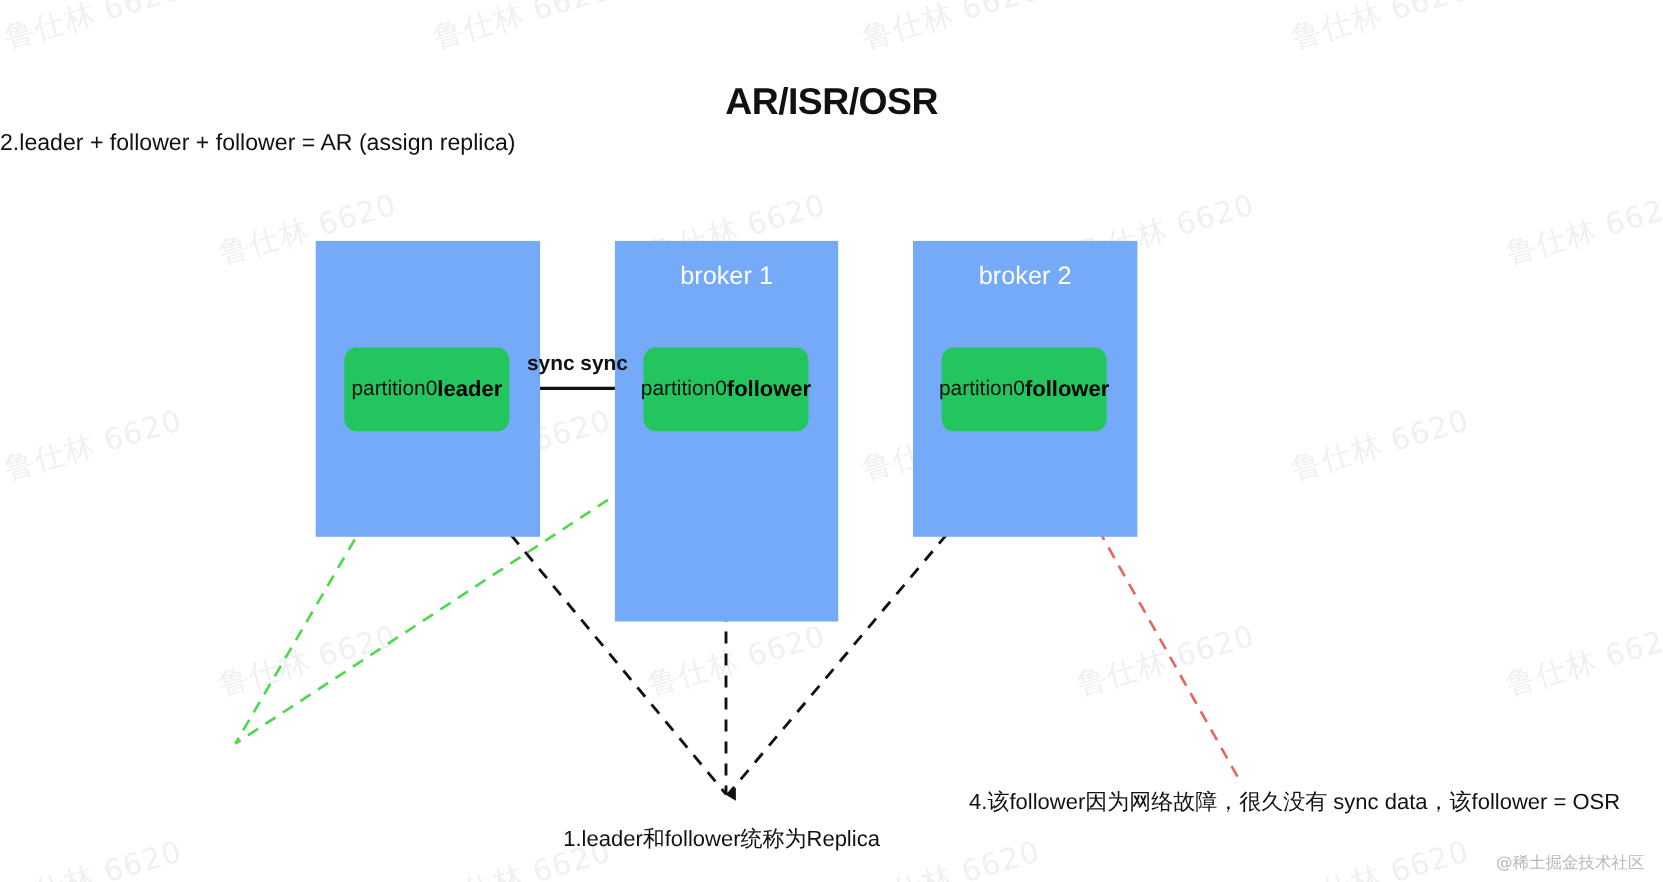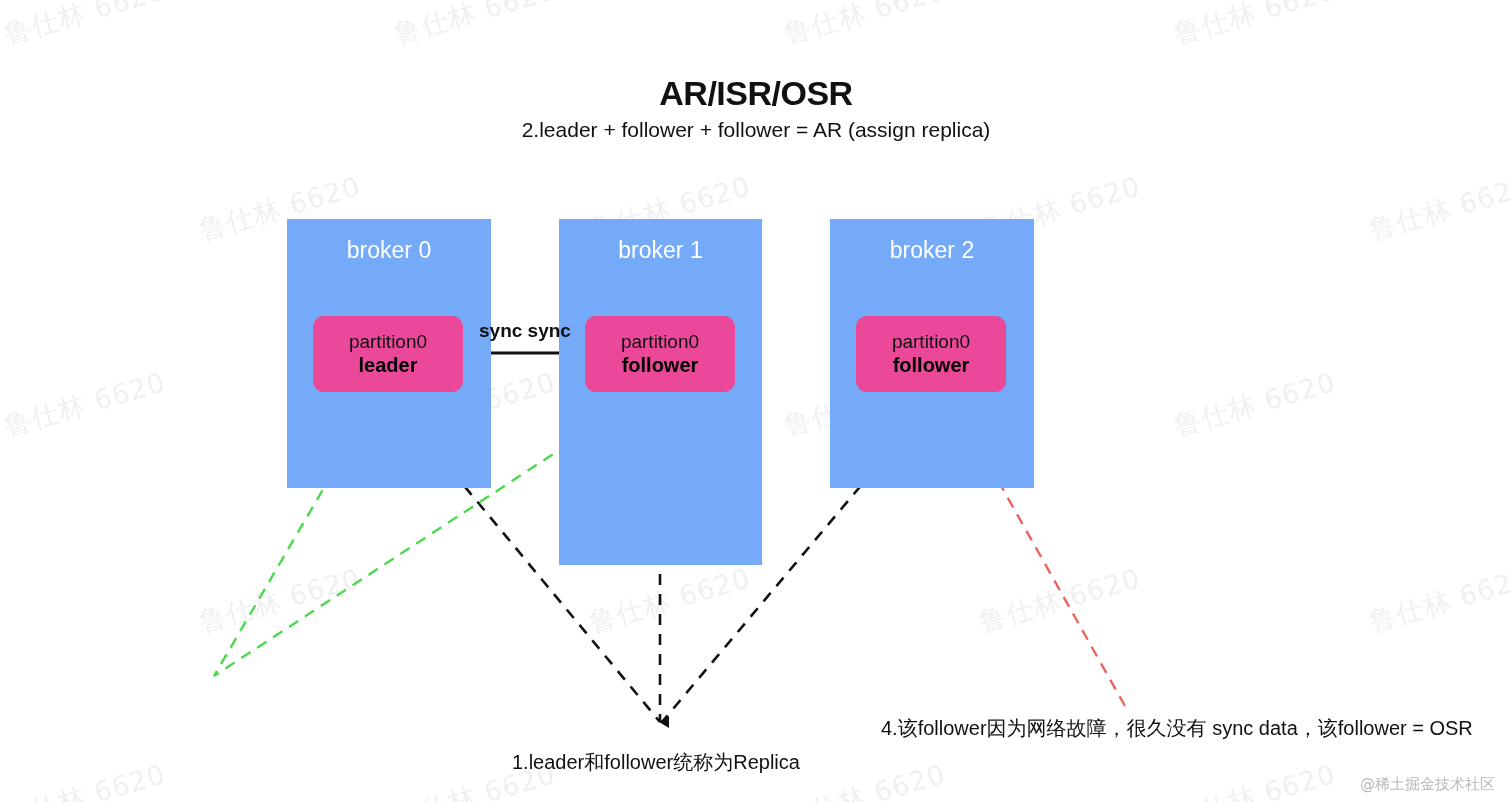--- a/index.html
+++ b/index.html
@@ -55,45 +55,44 @@
     font-size: 34px;
     font-weight: bold;
     letter-spacing: -0.5px;
     z-index: 4;
     margin-top: 48px;
   }
   #subtitle {
     position: absolute;
     left: 0; right: 0;
     top: 118px;
-    text-align: center;
     font-size: 21px;
     z-index: 4;
   }
 
   
   .broker {
     position: absolute;
     background: #74aaf7;
     z-index: 3;
   }
   .broker-title {
     position: absolute;
     left: 0; right: 0;
     top: 18px;
     text-align: center;
     color: #ffffff;
     font-size: 23px;
   }
   .partition-card {
     position: absolute;
-    background: #ec4899;
+    background: #22c55e;
     border-radius: 11px;
     display: flex;
-    flex-direction: column;
+    flex-direction: row;
     align-items: center;
     justify-content: center;
   }
   .p-name {
     font-size: 19px;
     color: #111111;
     line-height: 1.25;
   }
   .p-role {
     font-size: 20px;
@@ -185,21 +184,20 @@
     <line x1="660" y1="394" x2="660" y2="722" stroke="#111111" stroke-width="2.6" stroke-dasharray="11 9" marker-end="url(#arrow-black-down)"></line>
     <line x1="938" y1="394" x2="662" y2="722" stroke="#111111" stroke-width="2.6" stroke-dasharray="11 9"></line>
 
     <line x1="1125" y1="706" x2="955" y2="404" stroke="#e8655f" stroke-width="2.4" stroke-dasharray="11 8" marker-end="url(#arrow-red-up)"></line>
   </svg>
 
   <div id="title">AR/ISR/OSR</div>
   <div id="subtitle">2.leader + follower + follower = AR (assign replica)</div>
 
   <div class="broker" style="left:287px; top:219px; width:204px; height:269px;">
-    <div class="broker-title">broker 0</div>
     <div class="partition-card" style="left:26px; top:97px; width:150px; height:76px;">
       <span class="p-name">partition0</span>
       <span class="p-role">leader</span>
     </div>
   </div>
 
   <div class="broker" style="left:559px; top:219px; width:203px; height:346px;">
     <div class="broker-title">broker 1</div>
     <div class="partition-card" style="left:26px; top:97px; width:150px; height:76px;">
       <span class="p-name">partition0</span>

